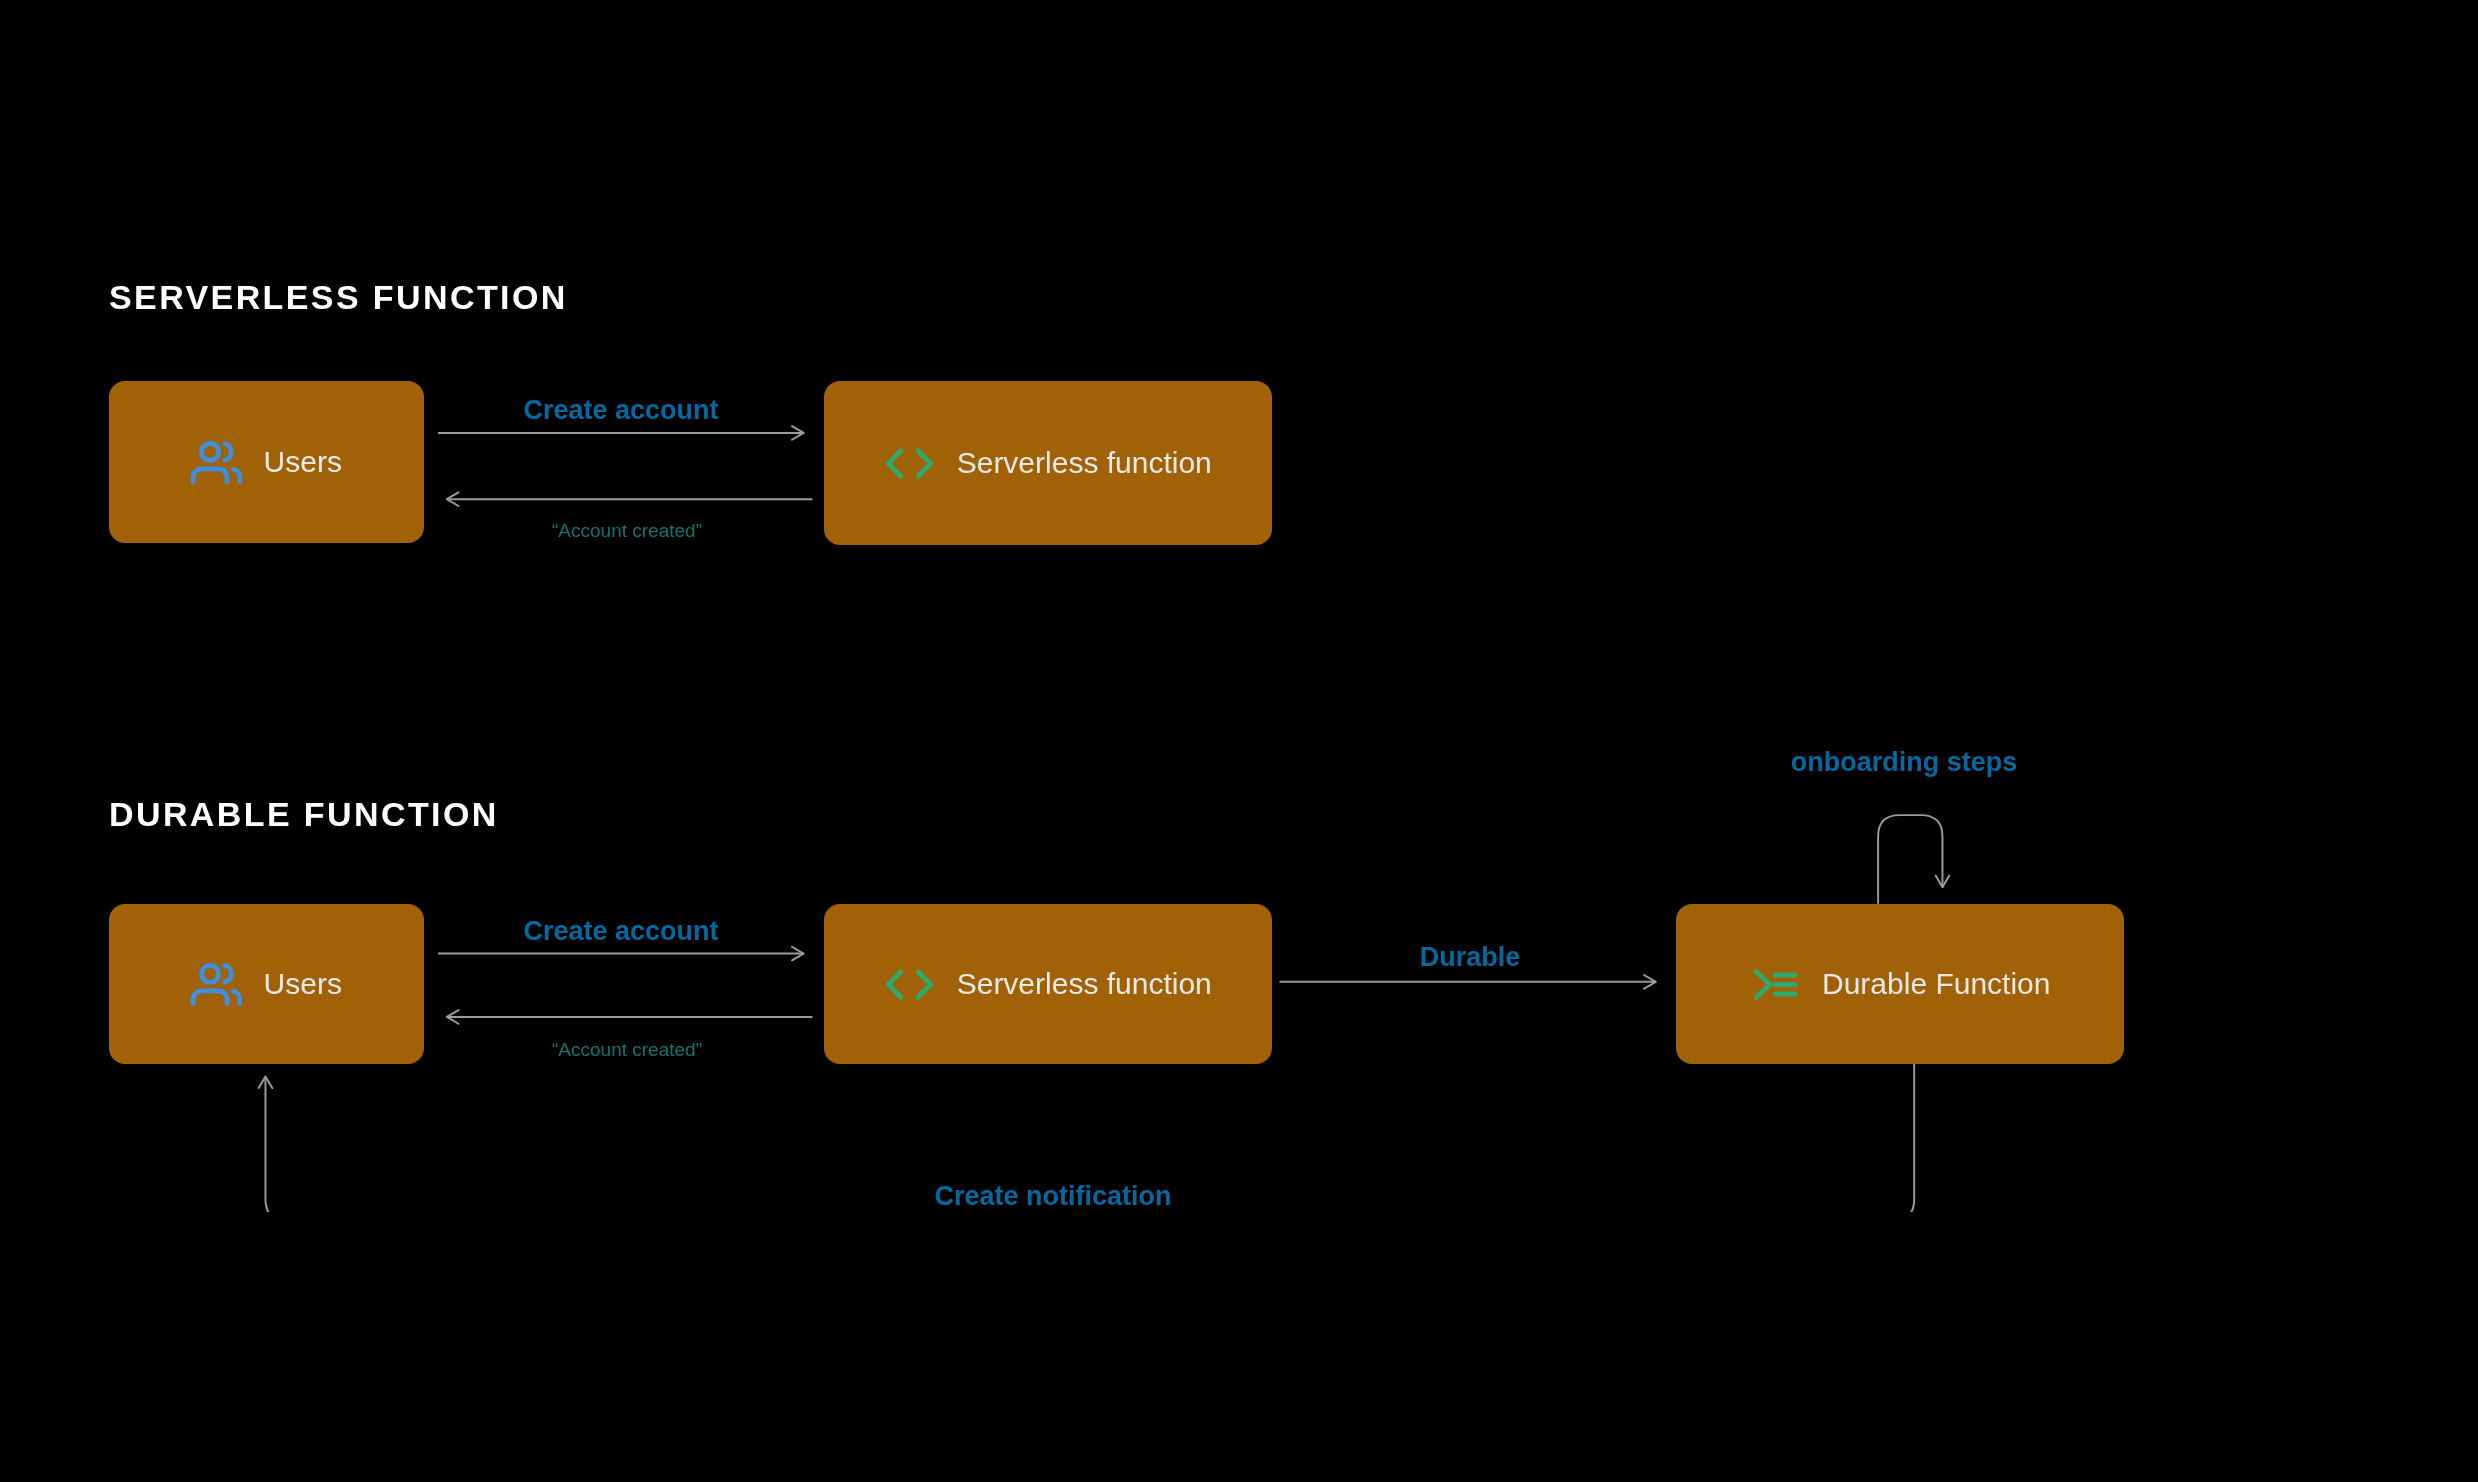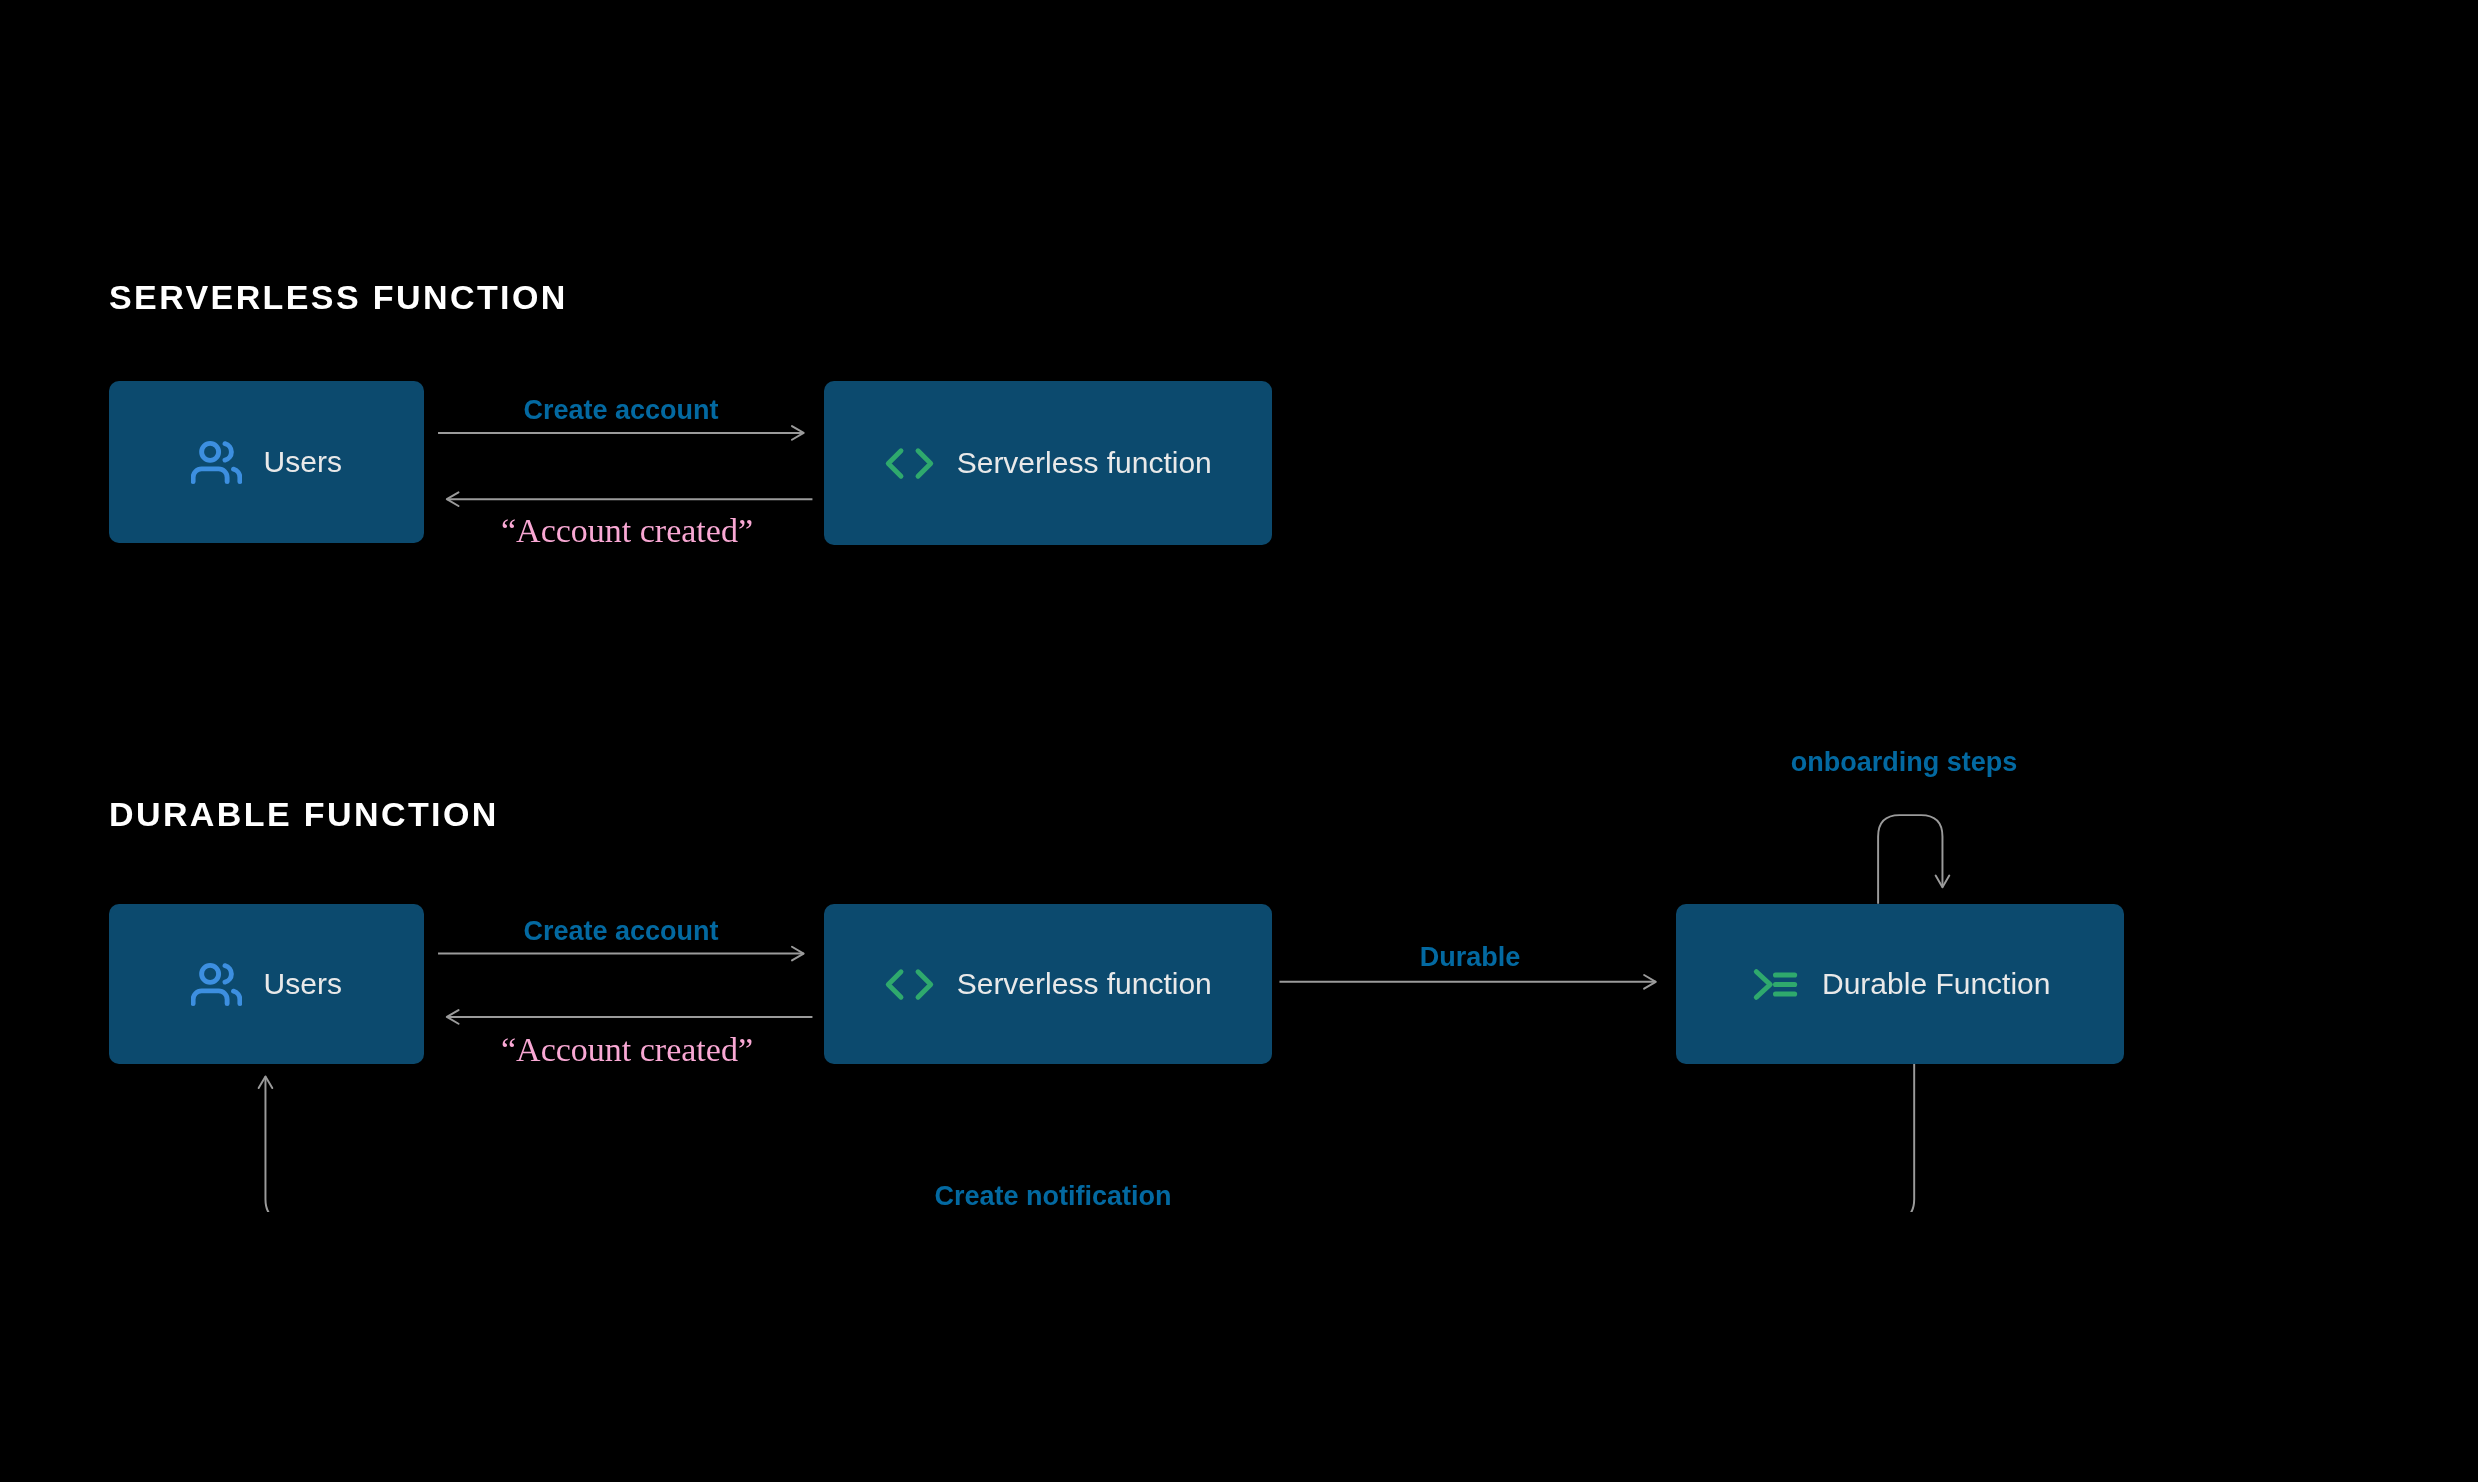--- a/index.html
+++ b/index.html
@@ -18,22 +18,22 @@
   .heading {
     position: absolute;
     color: #ffffff;
     font-size: 34px;
     font-weight: 700;
     letter-spacing: 2.4px;
     white-space: nowrap;
   }
   .box {
     position: absolute;
-    background: #0c4a6e;
-    border-radius: 10px;
+    background: #a16207;
+    border-radius: 16px;
     display: flex;
     align-items: center;
     justify-content: center;
     gap: 21.5px;
   }
   .box-label {
     color: #e9e9e9;
     font-size: 30px;
     font-weight: 400;
     white-space: nowrap;
@@ -47,24 +47,24 @@
     position: absolute;
     transform: translate(-50%, -50%);
     color: #0369a1;
     font-size: 27px;
     font-weight: 600;
     white-space: nowrap;
   }
   .mono-label {
     position: absolute;
     transform: translate(-50%, -50%);
-    color: #f9a8d4;
-    font-size: 34px;
+    color: #0f766e;
+    font-size: 19px;
     font-weight: 400;
-    font-family: Liberation Serif, serif;
+    font-family: Liberation Sans, sans-serif;
     white-space: nowrap;
   }
   .arrow-layer {
     position: absolute;
     inset: 0;
     pointer-events: none;
   }
 </style>
 </head>
 <body>

